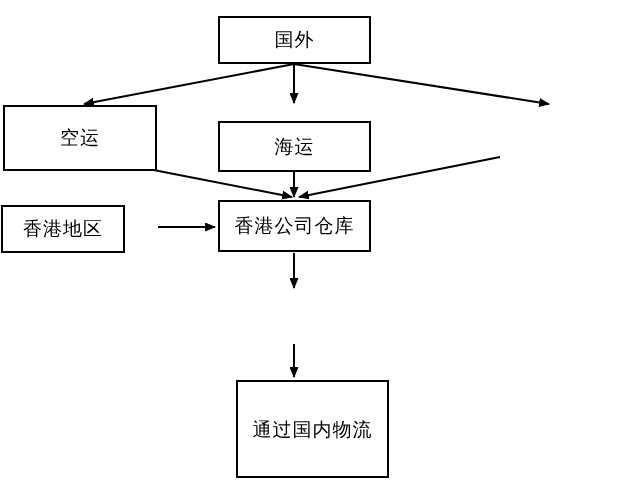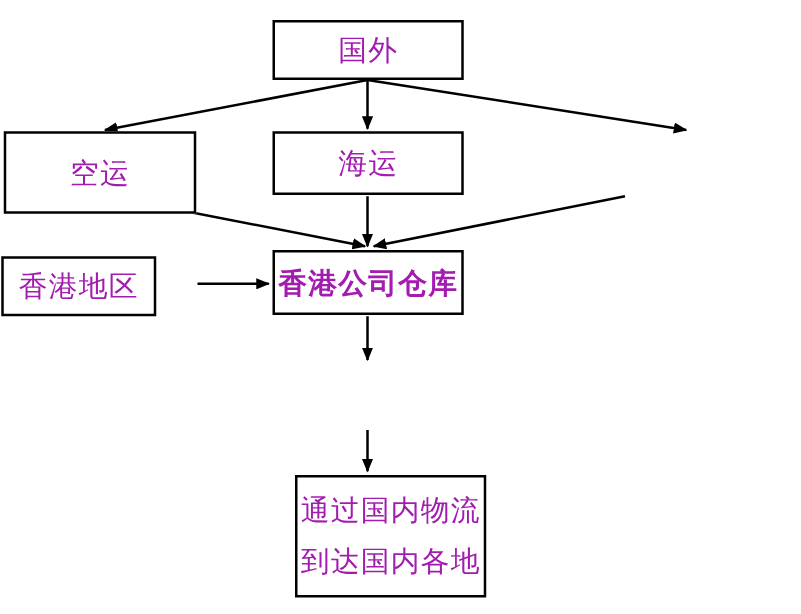--- a/index.html
+++ b/index.html
@@ -25,36 +25,36 @@
   }
   .node {
     position: absolute;
     box-sizing: border-box;
     border: 2px solid #000000;
     background: #ffffff;
     display: flex;
     flex-direction: column;
     align-items: center;
     justify-content: center;
-    color: #a21caf;
-    font-size: 23px;
+    color: #000000;
+    font-size: 19px;
     line-height: 1.05;
     letter-spacing: 1px;
     z-index: 2;
     text-align: center;
   }
   .node .line2 {
     margin-top: 18px;
   }
   .node-abroad      { left: 218px; top: 16px;  width: 153px; height: 48px; }
   .node-air         { left: 3px;   top: 105px; width: 154px; height: 66px; }
-  .node-sea         { left: 218px; top: 105px; width: 153px; height: 51px; }
+  .node-sea         { left: 218px; top: 121px; width: 153px; height: 51px; }
   .node-express     { left: 432px; top: 105px; width: 148px; height: 51px; }
   .node-hkregion    { left: 1px;   top: 205px; width: 124px; height: 48px; }
-  .node-hkwarehouse { left: 218px; top: 200px; width: 153px; height: 52px; font-weight: bold; }
+  .node-hkwarehouse { left: 218px; top: 200px; width: 153px; height: 52px; }
   .node-szwarehouse { left: 218px; top: 291px; width: 153px; height: 52px; }
   .node-domestic    { left: 236px; top: 380px; width: 153px; height: 98px;
                       line-height: 1.0; }
 </style>
 </head>
 <body>
 
 <div id="canvas">
 
   <svg id="edges" viewBox="0 0 641 491" xmlns="http://www.w3.org/2000/svg">
@@ -100,16 +100,15 @@
     <span>香港地区</span>
   </div>
 
   <div class="node node-hkwarehouse">
     <span>香港公司仓库</span>
   </div>
 
 
   <div class="node node-domestic">
     <span class="line1">通过国内物流</span>
-    <span class="line2">到达国内各地</span>
   </div>
 
 </div>
 
 </body></html>

